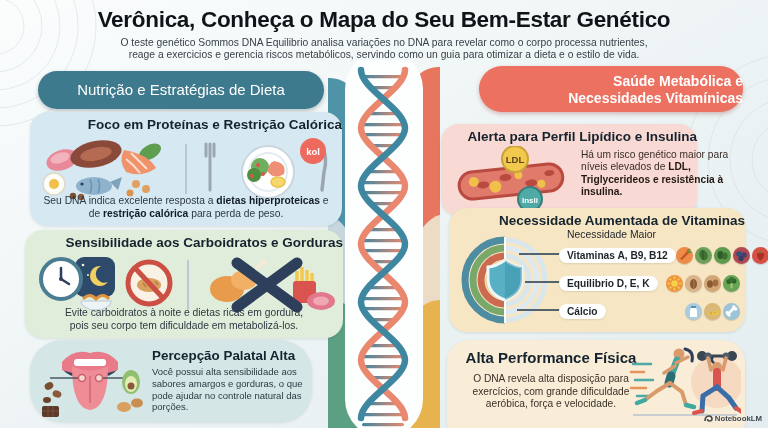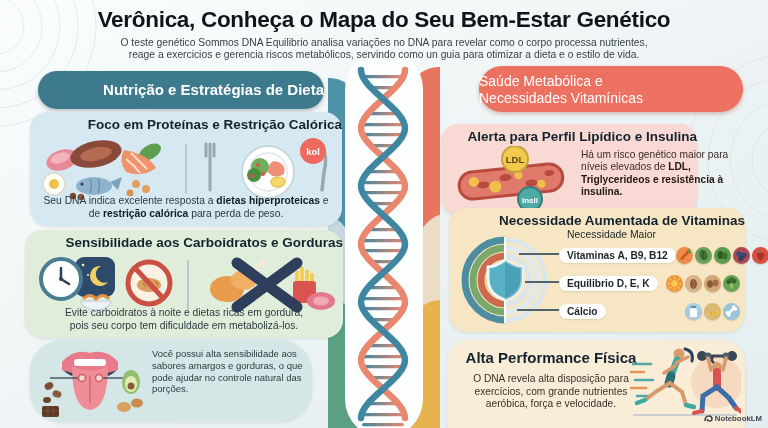--- a/index.html
+++ b/index.html
@@ -7,24 +7,24 @@
     background:linear-gradient(150deg,#fbfdfd 0%,#eef4f5 50%,#e3edef 100%);
     font-family:"Liberation Sans",sans-serif}
   .arcs{position:absolute;opacity:.45;pointer-events:none}
   
   .title{position:absolute;top:7px;left:0;width:100%;text-align:center;
     font-size:22.5px;font-weight:bold;color:#0e1418;letter-spacing:-.3px}
   .sub{position:absolute;left:0;width:100%;text-align:center;font-size:10.3px;color:#38424a}
   .sub1{top:37px}.sub2{top:49px}
   
   .pill-left{position:absolute;left:38px;top:71px;width:286px;height:38px;background:#3e7a8e;
-    border-radius:19px;color:#fff;font-weight:bold;font-size:15px;text-align:right;line-height:38px;
+    border-radius:19px;color:#fff;font-weight:normal;font-size:15px;text-align:center;line-height:38px;
     box-shadow:0 2px 4px rgba(30,60,70,.3)}
   .pill-right{position:absolute;left:479px;top:66px;width:264px;height:46px;background:#ec7160;
-    border-radius:23px;color:#fff;font-weight:normal;font-size:14px;text-align:left;line-height:1.2;
+    border-radius:23px;color:#fff;font-weight:bold;font-size:14px;text-align:right;line-height:1.2;
     padding-top:7px;box-sizing:border-box;box-shadow:0 2px 4px rgba(140,50,40,.3)}
   
   .card{position:absolute;border-radius:18px;box-shadow:0 1px 3px rgba(40,60,70,.12)}
   .card-title{font-weight:bold;font-size:13.5px;color:#15232e;text-align:right;padding-top:5px}
   .caption{position:absolute;left:0;right:0;bottom:5px;text-align:center;font-size:10.3px;
     color:#2c3942;line-height:1.25;padding:0 10px}
   .b{font-weight:bold;color:#101c26}
   .vdiv{position:absolute;width:2px;background:#b9c7ce;border-radius:1px}
   .c-protein{left:30px;top:112px;width:312px;height:114px;background:#d6e8f1}
   .c-carbs{left:25px;top:230px;width:318px;height:108px;background:#e0edda}
@@ -221,20 +221,21 @@
       <ellipse cx="9" cy="56" rx="4" ry="3" fill="#6b432b"></ellipse>
       <rect x="4" y="62" width="17" height="11" rx="2" fill="#5b3a2a"></rect>
       <path d="M10 62 V73 M15 62 V73 M4 67 H21" stroke="#7a5038" stroke-width="1"></path>
       <ellipse cx="93" cy="38" rx="9" ry="12" fill="#8fbf6f"></ellipse>
       <ellipse cx="93" cy="40" rx="6" ry="8" fill="#e2ecb4"></ellipse>
       <circle cx="93" cy="42" r="3.5" fill="#8a5a3a"></circle>
       <ellipse cx="86" cy="63" rx="7" ry="5" fill="#d9a05f"></ellipse>
       <ellipse cx="99" cy="59" rx="6" ry="4.5" fill="#c98e4f"></ellipse>
     </svg>
     <div class="palate-text">
+      <div class="h">Percepção Palatal Alta</div>
       <div class="p">Você possui alta sensibilidade aos sabores amargos e gorduras, o que pode ajudar no controle natural das porções.</div>
     </div>
   </div>
 
   <div class="pill-right">
     <div>Saúde Metabólica e</div>
     <div>Necessidades Vitamínicas</div>
   </div>
 
   <div class="card c-lipid">
@@ -375,21 +376,21 @@
             </svg>
           </span>
       </span>
     </div>
   </div>
 
   <div class="card c-perf">
     <div class="perf-title">Alta Performance Física</div>
     <div class="perf-desc">
       <div>O DNA revela alta disposição para</div>
-      <div>exercícios, com grande nutrientes</div>
+      <div>exercícios, com grande dificuldade</div>
       <div>aeróbica, força e velocidade.</div>
     </div>
     <svg class="illus" style="right:4px;top:2px" width="112" height="78" viewBox="0 0 112 78">
       <circle cx="88" cy="40" r="26" fill="#f3c9ad" opacity="0.55"></circle>
       <g stroke-linecap="round">
         <line x1="4" y1="22" x2="22" y2="22" stroke="#4fa9a5" stroke-width="2.5"></line>
         <line x1="2" y1="30" x2="15" y2="30" stroke="#e8935a" stroke-width="2.5"></line>
         <line x1="6" y1="38" x2="24" y2="38" stroke="#4fa9a5" stroke-width="2.5"></line>
         <line x1="2" y1="46" x2="17" y2="46" stroke="#e8935a" stroke-width="2.5"></line>
         <line x1="8" y1="54" x2="20" y2="54" stroke="#4fa9a5" stroke-width="2.5"></line>

